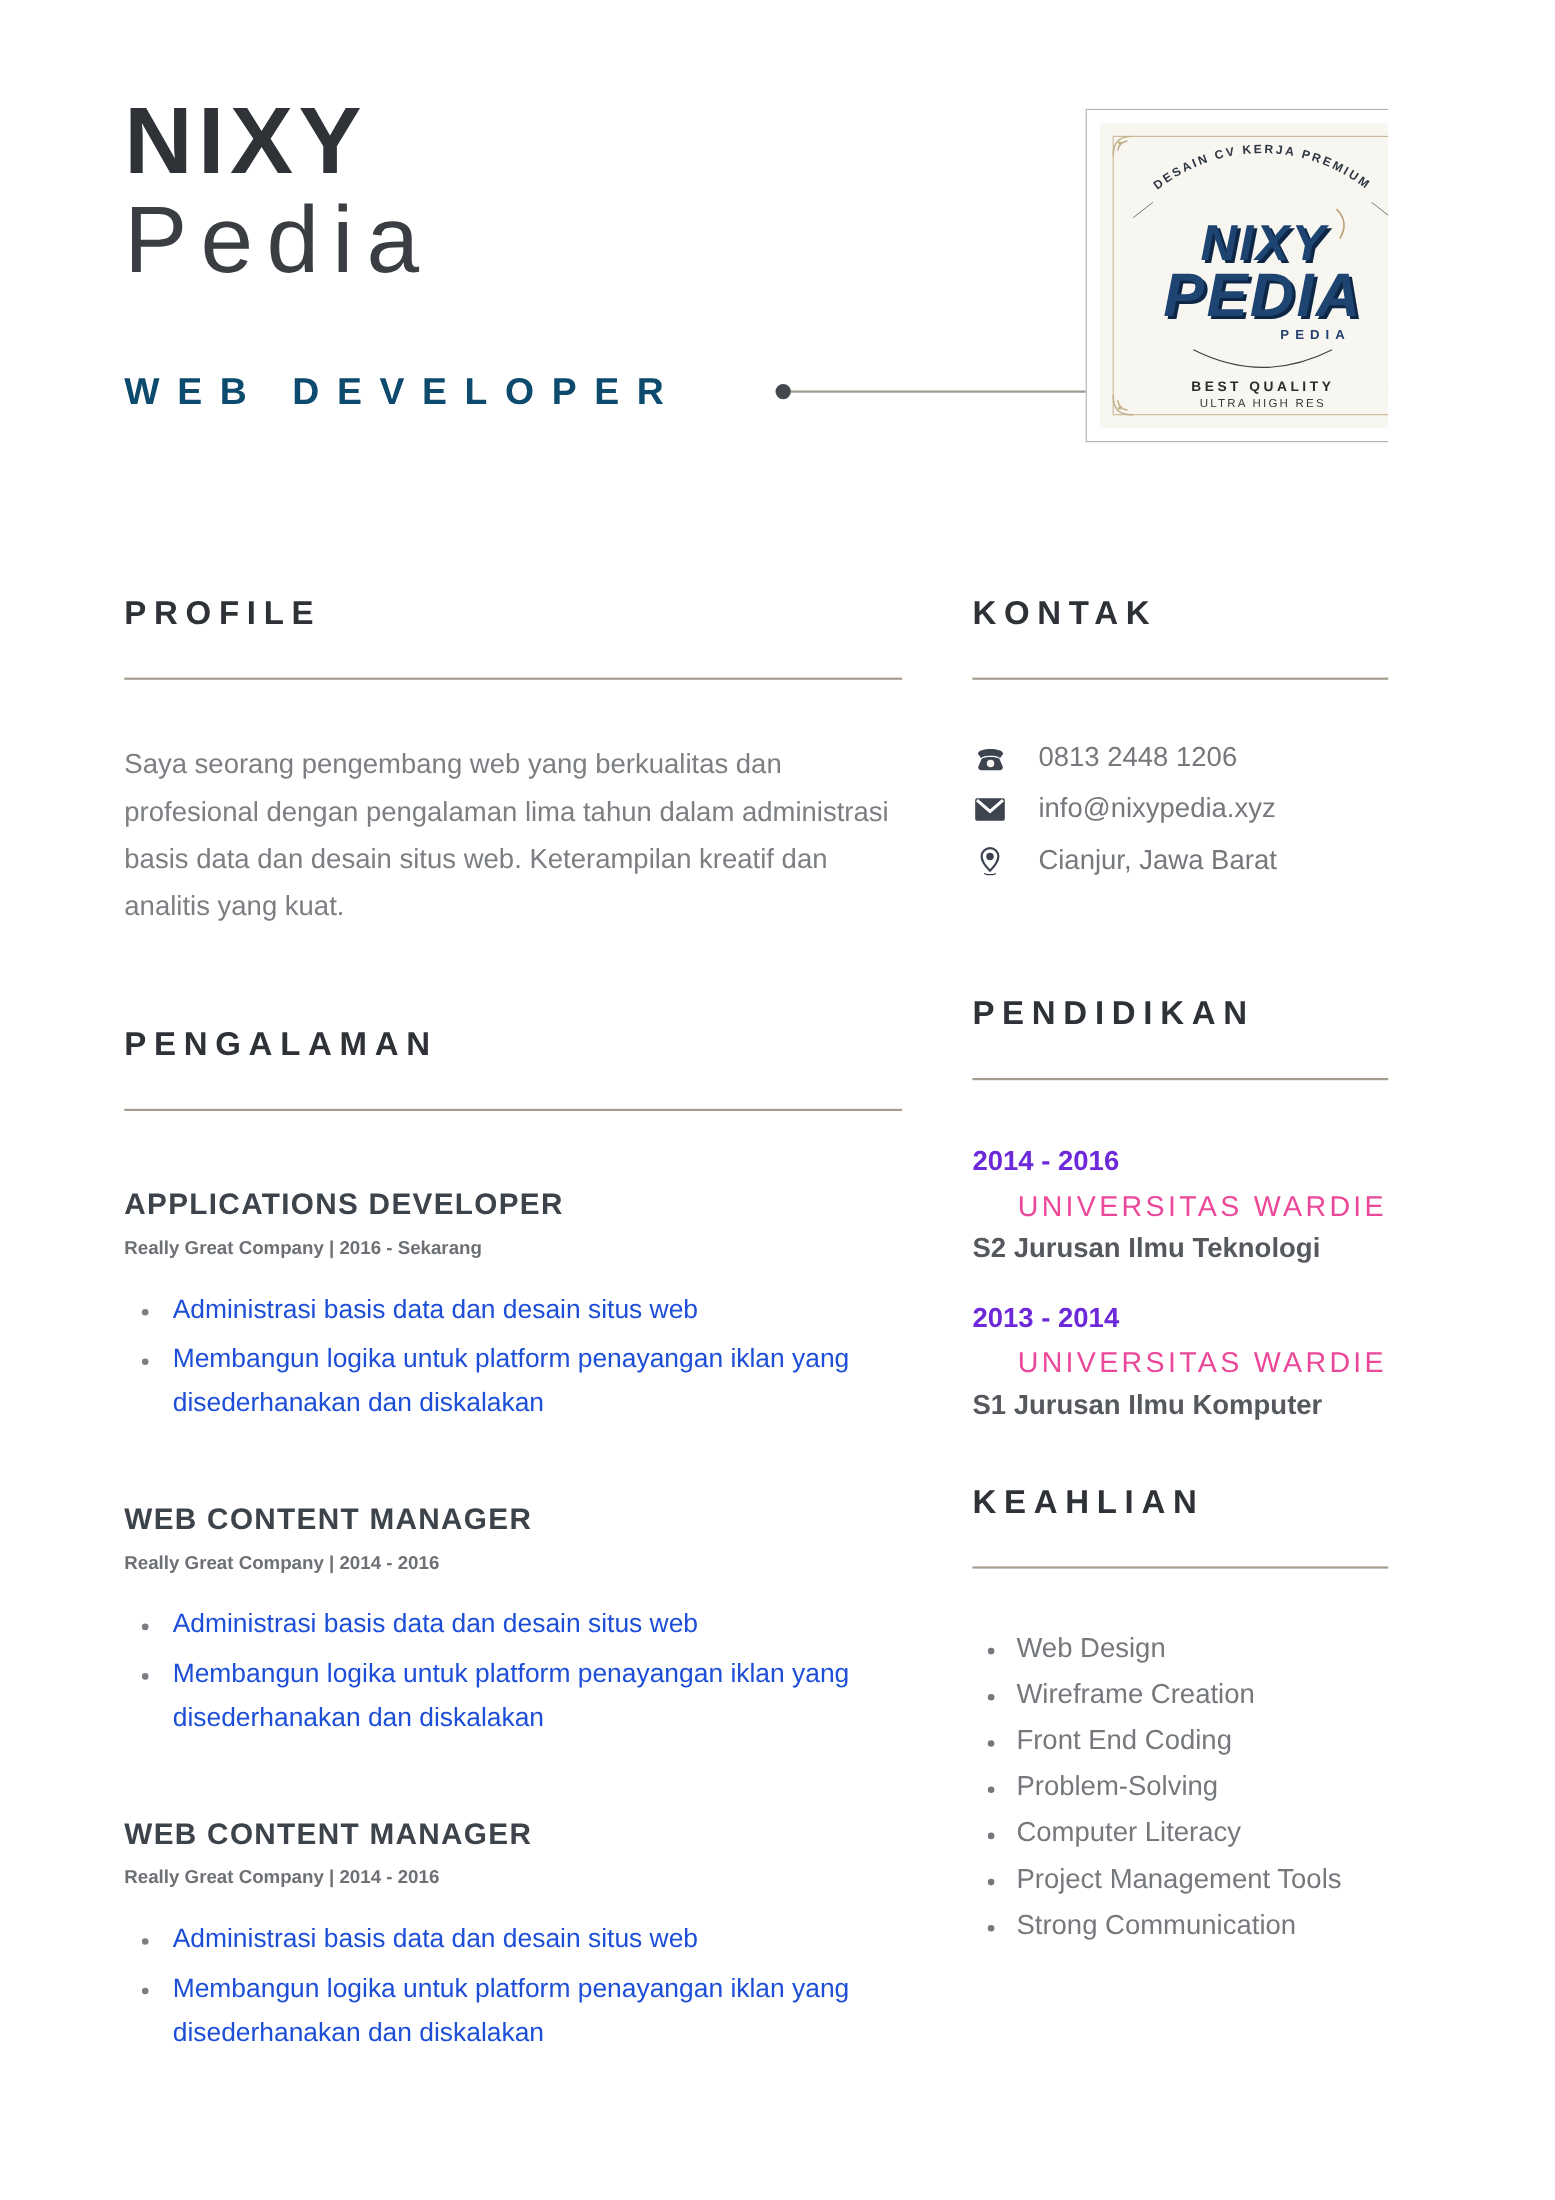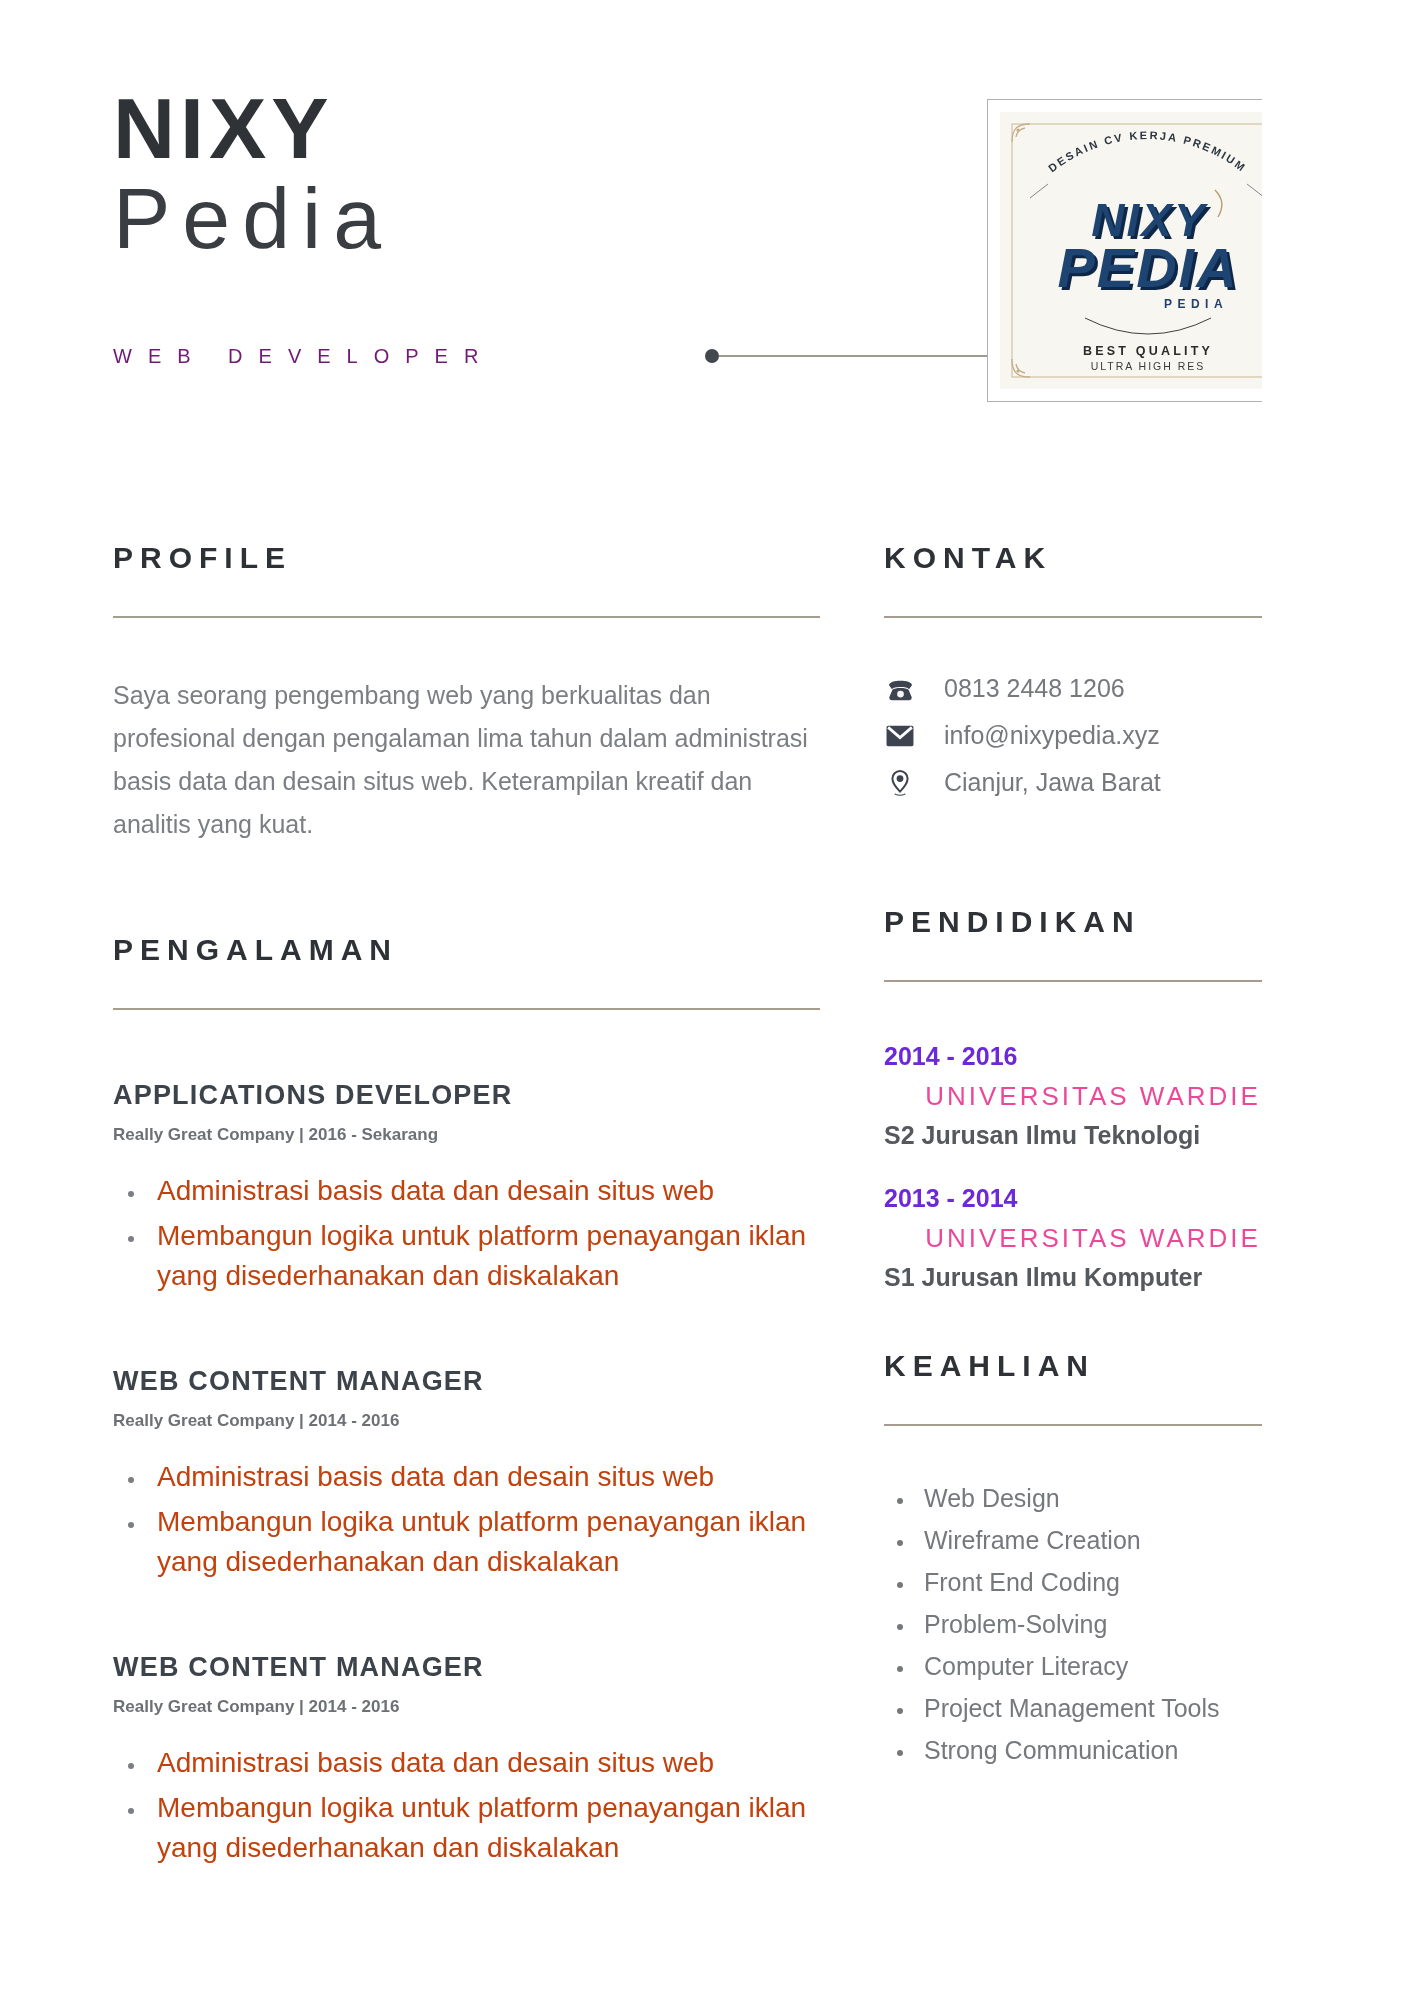--- a/index.html
+++ b/index.html
@@ -8,21 +8,21 @@
     font-family:"Liberation Sans", sans-serif; overflow:hidden;
   }
 
   
   .name-block { margin:88px 0 0 113px; }
   .name-first { font-size:86px; font-weight:800; letter-spacing:5px; color:#2f3338; line-height:0.95; }
   .name-last  { font-size:86px; font-weight:300; letter-spacing:12px; color:#3a3e43; line-height:0.95; margin-top:8px; }
 
   .role-row { position:relative; margin:80px 0 0 113px; height:34px; }
   .role-label {
-    font-size:20px; font-weight:400; letter-spacing:16px; color:#701a75;
+    font-size:34px; font-weight:700; letter-spacing:16px; color:#0c4a6e;
     line-height:34px; display:inline-block;
   }
   .role-dot {
     position:absolute; left:592px; top:10px; width:14px; height:14px;
     border-radius:50%; background:#43474e;
   }
   .role-line {
     position:absolute; left:606px; top:16px; width:654px; height:2px;
     background:#9f9a90; z-index:0;
   }
@@ -43,21 +43,21 @@
   .section-title { font-size:30px; font-weight:700; letter-spacing:7px; color:#2e3237; margin:0; line-height:36px; }
   .rule { border:none; border-top:2px solid #a69d8f; margin:40px 0 0 0; }
 
   .profile-text { margin-top:56px; width:706px; font-size:25px; line-height:43px; color:#7b7e82; }
 
   .section-exp { margin-top:86px; }
   .job { margin-top:70px; }
   .job-title { font-size:27px; font-weight:700; letter-spacing:1.2px; color:#3d434a; }
   .job-meta  { margin-top:14px; font-size:17px; font-weight:700; color:#6d7175; }
   .job ul { margin:26px 0 0 0; padding-left:34px; list-style:disc; }
-  .job li { font-size:28px; line-height:40px; color:#c2410c; padding-left:10px; margin-bottom:5px; max-width:660px; }
+  .job li { font-size:24px; line-height:40px; color:#1d4ed8; padding-left:10px; margin-bottom:5px; max-width:660px; }
   .job li::marker { color:#7b7e82; font-size:20px; }
 
   .contact-list { margin-top:56px; }
   .contact-row { display:flex; align-items:flex-start; margin-bottom:17px; }
   .contact-icon { width:32px; height:30px; flex:none; margin-right:28px; display:flex; align-items:center; justify-content:center; }
   .contact-icon svg { display:block; }
   .contact-value { font-size:25px; color:#75787c; }
 
   .section-edu { margin-top:106px; }
   .edu-entry { margin-top:60px; }

